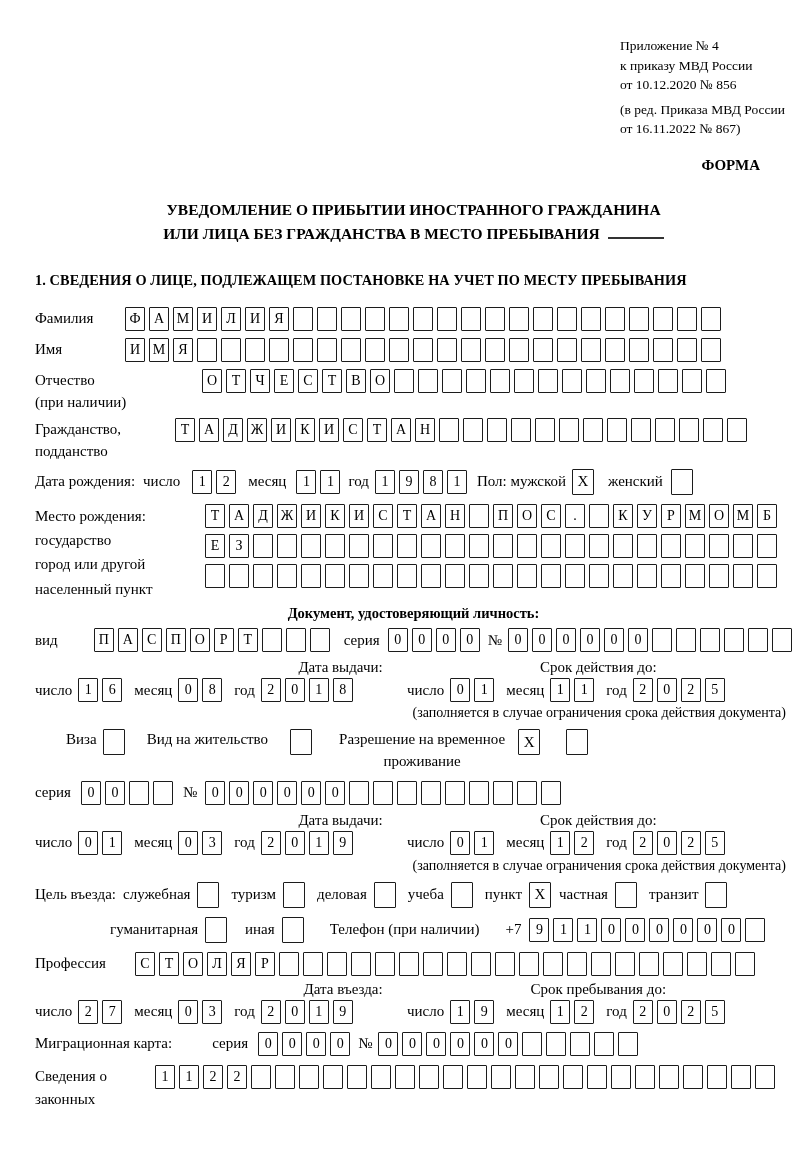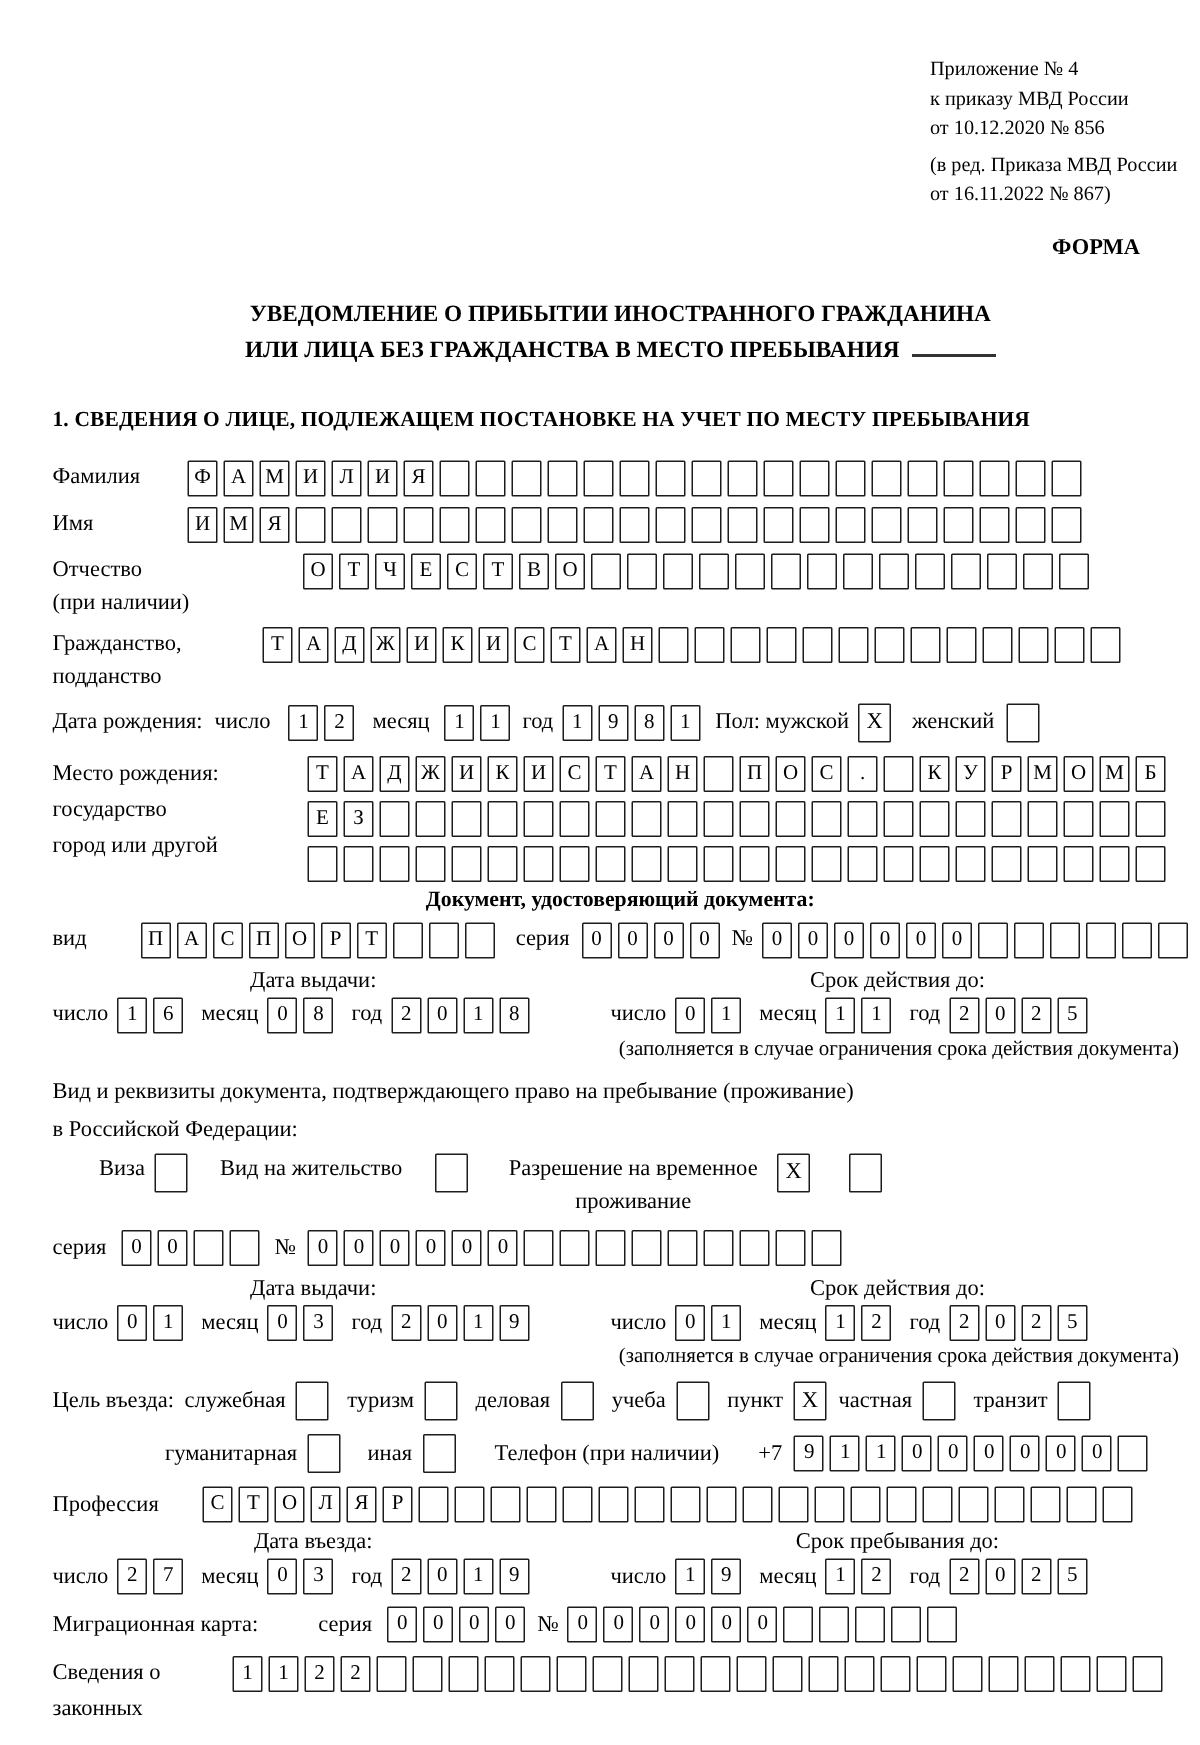--- a/index.html
+++ b/index.html
@@ -34,21 +34,21 @@
   .title { text-align: center; font-weight: bold; font-size: 15.5px; line-height: 1.55; margin-top: 24px; }
   .blank-line { display: inline-block; width: 56px; border-bottom: 2px solid #333; height: 14px; margin-left: 8px; }
   .sec-heading { font-weight: bold; font-size: 14.3px; margin-top: 26px; margin-bottom: 18px; letter-spacing: 0.1px; }
 
   .lbl-col { display: flex; flex-direction: column; line-height: 1.5; flex: 0 0 auto; }
   .rows-col { display: flex; flex-direction: column; gap: 6px; }
 
   .doc-heading { text-align: center; font-weight: bold; font-size: 14.5px; margin: 4px 0 6px 0; }
 
   .date-labels { display: flex; margin-bottom: 2px; }
-  .date-labels .dl-left  { width: 350px; text-align: center; }
+  .date-labels .dl-left  { width: 350px; text-align: right; }
   .date-labels .dl-right { width: 390px; text-align: center; margin-left: 22px; }
   .date-row { display: flex; align-items: center; margin-bottom: 3px; }
   .dgroup { display: flex; align-items: center; }
   .dgroup .lbl { margin-right: 6px; }
   .dgroup .cells { margin-right: 12px; }
   .note { font-size: 14px; text-align: right; margin: 0 6px 8px 0; }
 
   .opt { display: flex; align-items: flex-start; margin-left: 31px; }
   .opt .olabel { text-align: center; line-height: 1.45; }
   .opt .checkbox { margin-left: 10px; margin-top: 0; }
@@ -233,20 +233,21 @@
     <span class="cells checkbox">
         <span class="cell"></span>
       </span>
   </div>
 
   <div class="row row-top" style="margin-bottom:2px">
     <span class="lbl-col" style="width:170px; line-height:1.62">
       <span>Место рождения:</span>
       <span>государство</span>
       <span>город или другой</span>
+      <span>населенный пункт</span>
     </span>
     <span class="rows-col">
       <span class="cells">
           <span class="cell">Т</span>
           <span class="cell">А</span>
           <span class="cell">Д</span>
           <span class="cell">Ж</span>
           <span class="cell">И</span>
           <span class="cell">К</span>
           <span class="cell">И</span>
@@ -316,21 +317,21 @@
           <span class="cell"></span>
           <span class="cell"></span>
           <span class="cell"></span>
           <span class="cell"></span>
           <span class="cell"></span>
           <span class="cell"></span>
         </span>
     </span>
   </div>
 
-  <div class="doc-heading">Документ, удостоверяющий документа:</div>
+  <div class="doc-heading">Документ, удостоверяющий личность:</div>
 
   <div class="row">
     <span class="lbl" style="width:62px">вид</span>
     <span class="cells" style="margin-right:14px">
         <span class="cell">П</span>
         <span class="cell">А</span>
         <span class="cell">С</span>
         <span class="cell">П</span>
         <span class="cell">О</span>
         <span class="cell">Р</span>
@@ -402,24 +403,20 @@
       <span class="cells">
           <span class="cell">2</span>
           <span class="cell">0</span>
           <span class="cell">2</span>
           <span class="cell">5</span>
         </span>
     </span>
   </div>
   <div class="note">(заполняется в случае ограничения срока действия документа)</div>
 
-  <div style="line-height:1.7; margin-bottom:2px">
-    <div>Вид и реквизиты документа, подтверждающего право на пребывание (проживание)</div>
-    <div>в Российской Федерации:</div>
-  </div>
 
   <div class="row row-top" style="margin-bottom:8px">
     <span class="opt">
       <span class="olabel">Виза</span>
       <span class="cells checkbox" style="margin-left:6px">
           <span class="cell"></span>
         </span>
     </span>
     <span class="opt" style="margin-left:22px">
       <span class="olabel">Вид на жительство</span>

